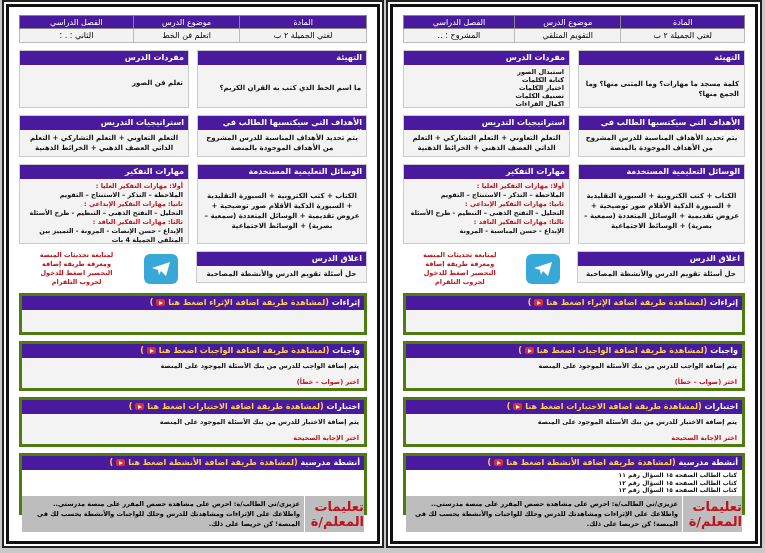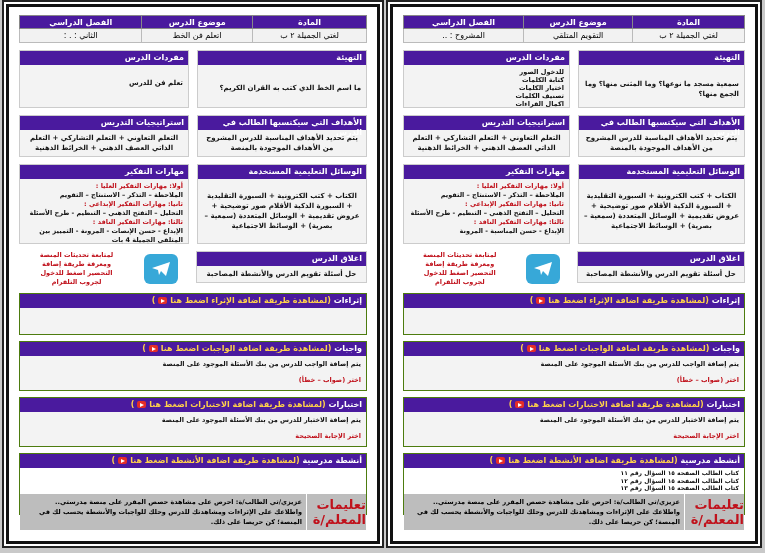--- a/index.html
+++ b/index.html
@@ -1,28 +1,28 @@
 <!DOCTYPE html>
 <html><head>
 <meta charset="utf-8">
 <style>
 *{box-sizing:border-box;margin:0;padding:0}
 body{width:765px;height:553px;background:#c9c9c9;font-family:"DejaVu Sans",sans-serif;overflow:hidden;position:relative}
 .page{position:absolute;top:4px;background:#fff;border:3px solid #111;box-shadow:0 0 0 2px #fff,0 0 0 4px #222;direction:rtl;padding:8px 10px 0 10px;height:540px}
 .page.left{left:6px;width:374px}
 .page.right{left:390px;width:368px}
 .ptable{width:100%;border-collapse:collapse;font-size:8px}
-.ptable th{background:#4a1a9e;color:#fff;font-weight:bold;height:13px;border:1px solid #888;font-size:8px}
+.ptable th{background:#4a1a9e;color:#fff;font-weight:normal;height:13px;border:1px solid #888;font-size:8px}
 .ptable td{background:#f2f2f2;height:14px;text-align:center;border:1px solid #bbb;font-weight:normal}
 .row{display:flex;gap:8px;margin-top:7px}
 .box{flex:1;border:1px solid #ccc;background:#f3f3f3}
 .hd{background:#4a1a9e;color:#fff;font-size:8px;font-weight:bold;padding:2px 4px;height:14px;line-height:10px}
 .bd{font-size:7px;font-weight:bold;padding:3px 5px;line-height:10px;color:#111}
 .red{color:#c0121c}
-.full{margin-top:6px;border:1px solid #4d7c0f;background:#f3f3f3}
+.full{margin-top:6px;border:3px solid #4d7c0f;background:#f3f3f3}
 .full .hd{color:#fff}
 .full .hd .y{color:#ffd24a}
 .yt{display:inline-block;width:9px;height:7px;background:#e52d27;border-radius:2px;vertical-align:middle;margin:0 3px;position:relative}
 .yt:after{content:"";position:absolute;left:3px;top:1.5px;border-left:4px solid #fff;border-top:2px solid transparent;border-bottom:2px solid transparent}
 .promo{display:flex;align-items:center;justify-content:space-around}
 .tg{width:34px;height:30px;background:#37a8d8;border-radius:6px;display:flex;align-items:center;justify-content:center}
 .notes{display:flex;background:#bdbdbd;font-size:6.5px;font-weight:bold;margin-top:0}
 .notes .lbl{width:60px;color:#c0121c;display:flex;align-items:center;justify-content:center;font-size:13px;border-left:1px solid #fff}
 .notes .txt{flex:1;padding:3px 4px;line-height:10px}
 </style>
@@ -46,21 +46,21 @@
   </tbody>
       </table>
   <div class="row">
     <div class="box" style="height:58px">
           <div class="hd">التهيئة</div>
           <div class="bd" style="padding-top:18px">ما اسم الخط الذي كتب به القران الكريم؟</div>
         </div>
     <div class="box" style="height:58px">
           <div class="hd">مفردات الدرس</div>
           <div class="bd vlist" style="line-height: 8px; font-size: 7px; padding-top: 14px;">
-            <div>تعلم فن للدرس</div>
+            <div>تعلم فن الصور</div>
           </div>
         </div>
   </div>
   <div class="row">
     <div class="box" style="height:42px">
           <div class="hd">الأهداف التي سيكتسبها الطالب في الدرس</div>
           <div class="bd" style="text-align:center">يتم تحديد الأهداف المناسبة للدرس المشروح من الأهداف الموجودة بالمنصة</div>
         </div>
     <div class="box" style="height:42px">
           <div class="hd">استراتيجيات التدريس</div>
@@ -139,26 +139,26 @@
     <tr>
             <td>لغتي الجميلة ٢ ب</td>
             <td>التقويم المتلقي</td>
             <td>المشروح : ..</td>
           </tr>
   </tbody>
       </table>
   <div class="row">
     <div class="box" style="height:58px">
           <div class="hd">التهيئة</div>
-          <div class="bd" style="padding-top:14px">سمعية مسجد ما نوعها؟ وما المثنى منها؟ وما الجمع منها؟</div>
+          <div class="bd" style="padding-top:14px">كلمة مسجد ما مهارات؟ وما المثنى منها؟ وما الجمع منها؟</div>
         </div>
     <div class="box" style="height:58px">
           <div class="hd">مفردات الدرس</div>
           <div class="bd vlist" style="line-height:8px;font-size:6.5px">
-            <div>للدخول الصور</div>
+            <div>استبدال الصور</div>
             <div>كتابة الكلمات</div>
             <div>اختيار الكلمات</div>
             <div>تصنيف الكلمات</div>
             <div>اكمال القراءات</div>
           </div>
         </div>
   </div>
   <div class="row">
     <div class="box" style="height:42px">
           <div class="hd">الأهداف التي سيكتسبها الطالب في الدرس</div>

